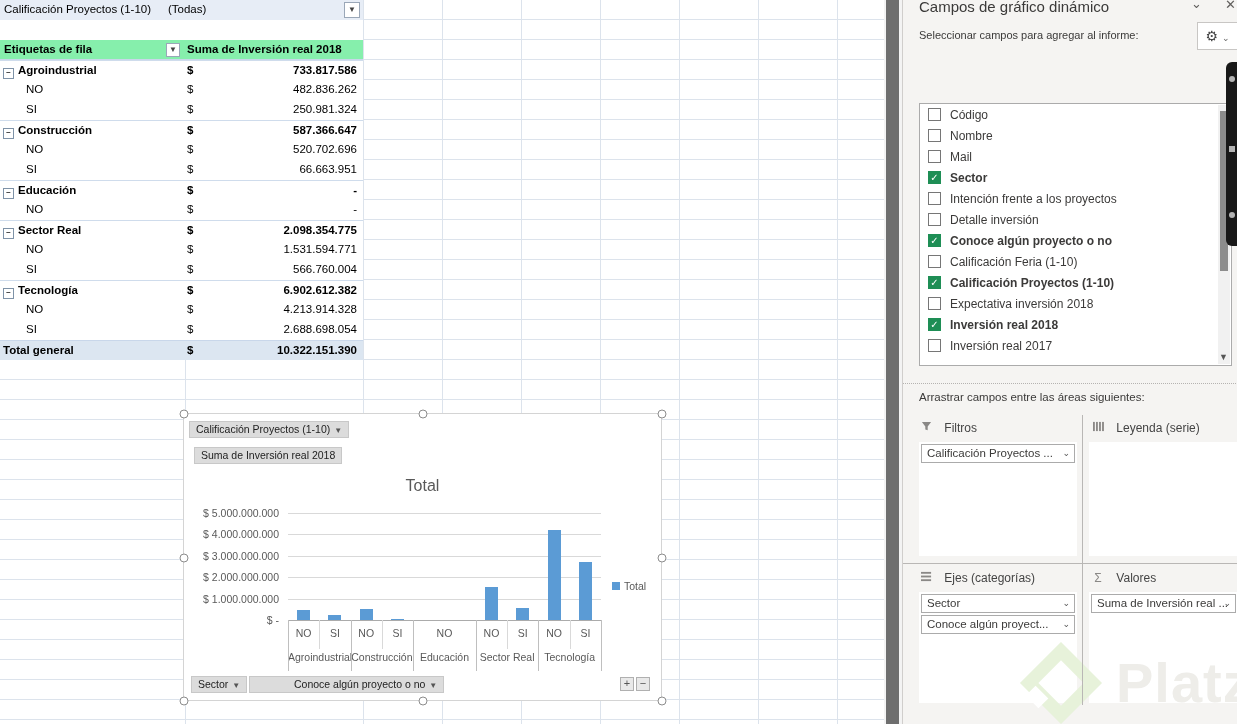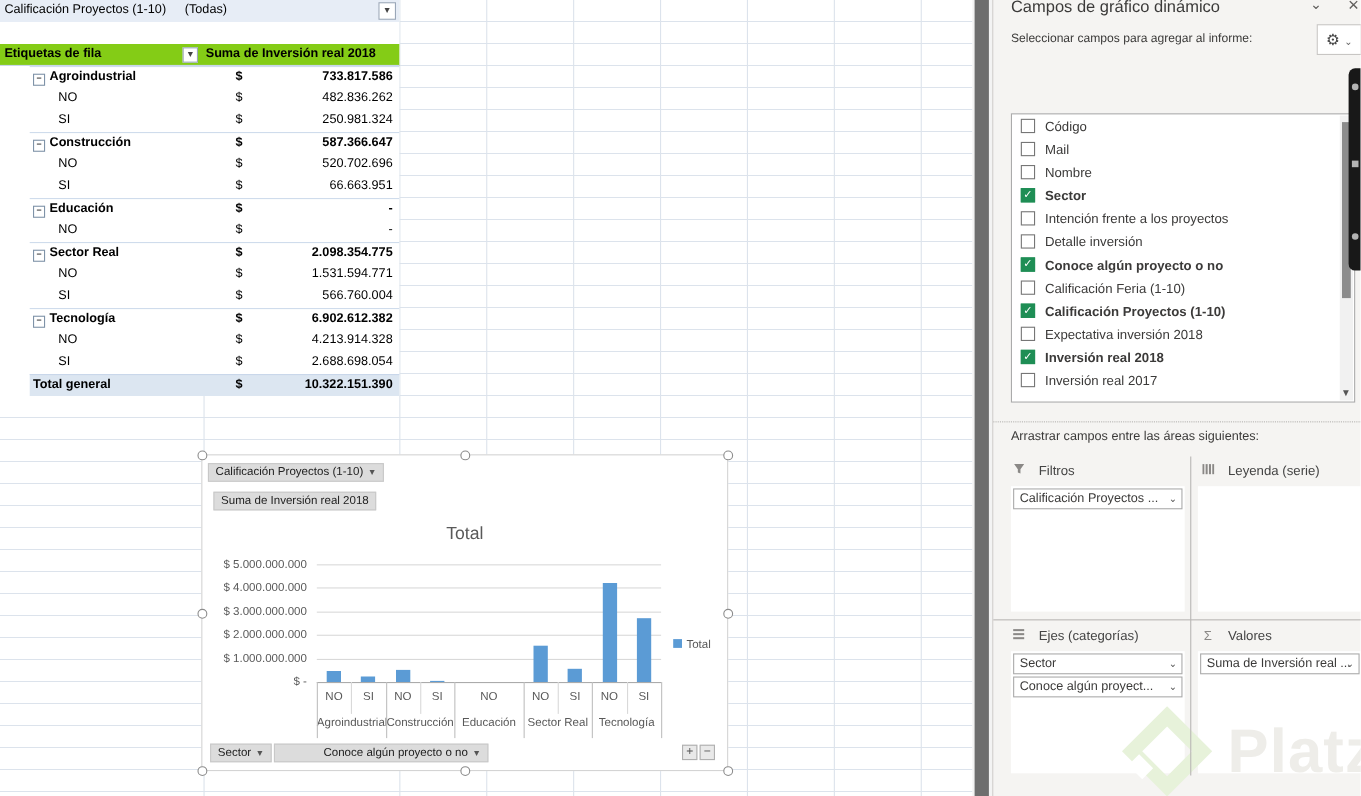--- a/index.html
+++ b/index.html
@@ -13,26 +13,26 @@
   #sheet{position:absolute;left:0;top:0;width:884px;height:724px;background:#fff;
     background-image:repeating-linear-gradient(to bottom,transparent 0 19px,#dce3ec 19px 20px);}
   .vgrid{position:absolute;top:0;width:1px;height:724px;background:#dce3ec;}
   
   #pivot{position:absolute;left:0;top:0;width:363px;height:360px;background:#fff;font-size:11.5px;color:#000;}
   #filter-row{position:absolute;left:0;top:0;width:363px;height:20px;background:#e7edf6;}
   #filter-row .flabel{position:absolute;left:4px;top:3px;}
   #filter-row .fvalue{position:absolute;left:168px;top:3px;}
   .dd-btn{position:absolute;width:16px;height:16px;background:#fff;border:1px solid #9aa7b8;
     box-sizing:border-box;font-size:8px;color:#444;text-align:center;line-height:14px;}
-  #header-row{position:absolute;left:0;top:40px;width:363px;height:20px;background:#84cc16;
+  #header-row{position:absolute;left:0;top:40px;width:363px;height:20px;background:#86efac;
     border-bottom:1px solid #c9d7ea;box-sizing:border-box;font-weight:bold;}
   #header-row .hlabel{position:absolute;left:4px;top:3px;}
   #header-row .hvalue{position:absolute;left:187px;top:3px;}
   #pivot-rows{position:absolute;left:0;top:60px;width:363px;}
-  .prow{position:relative;height:20px;box-sizing:border-box;margin-left:27px;}
+  .prow{position:relative;height:20px;box-sizing:border-box;}
   .prow.cat{border-top:1px solid #cfdcec;font-weight:bold;}
   .prow.total{background:#dce6f1;border-top:1px solid #c9d7ea;font-weight:bold;}
   .prow .lbl{position:absolute;top:3px;white-space:nowrap;}
   .prow .cur{position:absolute;left:187px;top:3px;}
   .prow .val{position:absolute;right:6px;top:3px;}
   .collapse-box{display:inline-block;width:9px;height:9px;border:1px solid #7f93a8;background:#fff;
     font-size:8px;line-height:7px;text-align:center;color:#333;margin-right:4px;vertical-align:-1px;}
   .lvl0{left:3px;} .lvl1{left:26px;}
   
   #chart{position:absolute;left:183px;top:413px;width:479px;height:288px;background:#fff;
@@ -285,25 +285,25 @@
   <div id="pane-subtitle">Seleccionar campos para agregar al informe:</div>
   <div id="gear-btn">⚙ <span style="font-size:9px;color:#666;">⌄</span></div>
   <div id="field-list">
     <div id="field-rows">
         <div class="field-row">
           <span class="cbx"></span>
           <span class="flab">Código</span>
         </div>
         <div class="field-row">
           <span class="cbx"></span>
+          <span class="flab">Nombre</span>
+        </div>
+        <div class="field-row">
+          <span class="cbx"></span>
           <span class="flab">Mail</span>
-        </div>
-        <div class="field-row">
-          <span class="cbx"></span>
-          <span class="flab">Nombre</span>
         </div>
         <div class="field-row on">
           <span class="cbx on">✓</span>
           <span class="flab">Sector</span>
         </div>
         <div class="field-row">
           <span class="cbx"></span>
           <span class="flab">Intención frente a los proyectos</span>
         </div>
         <div class="field-row">

